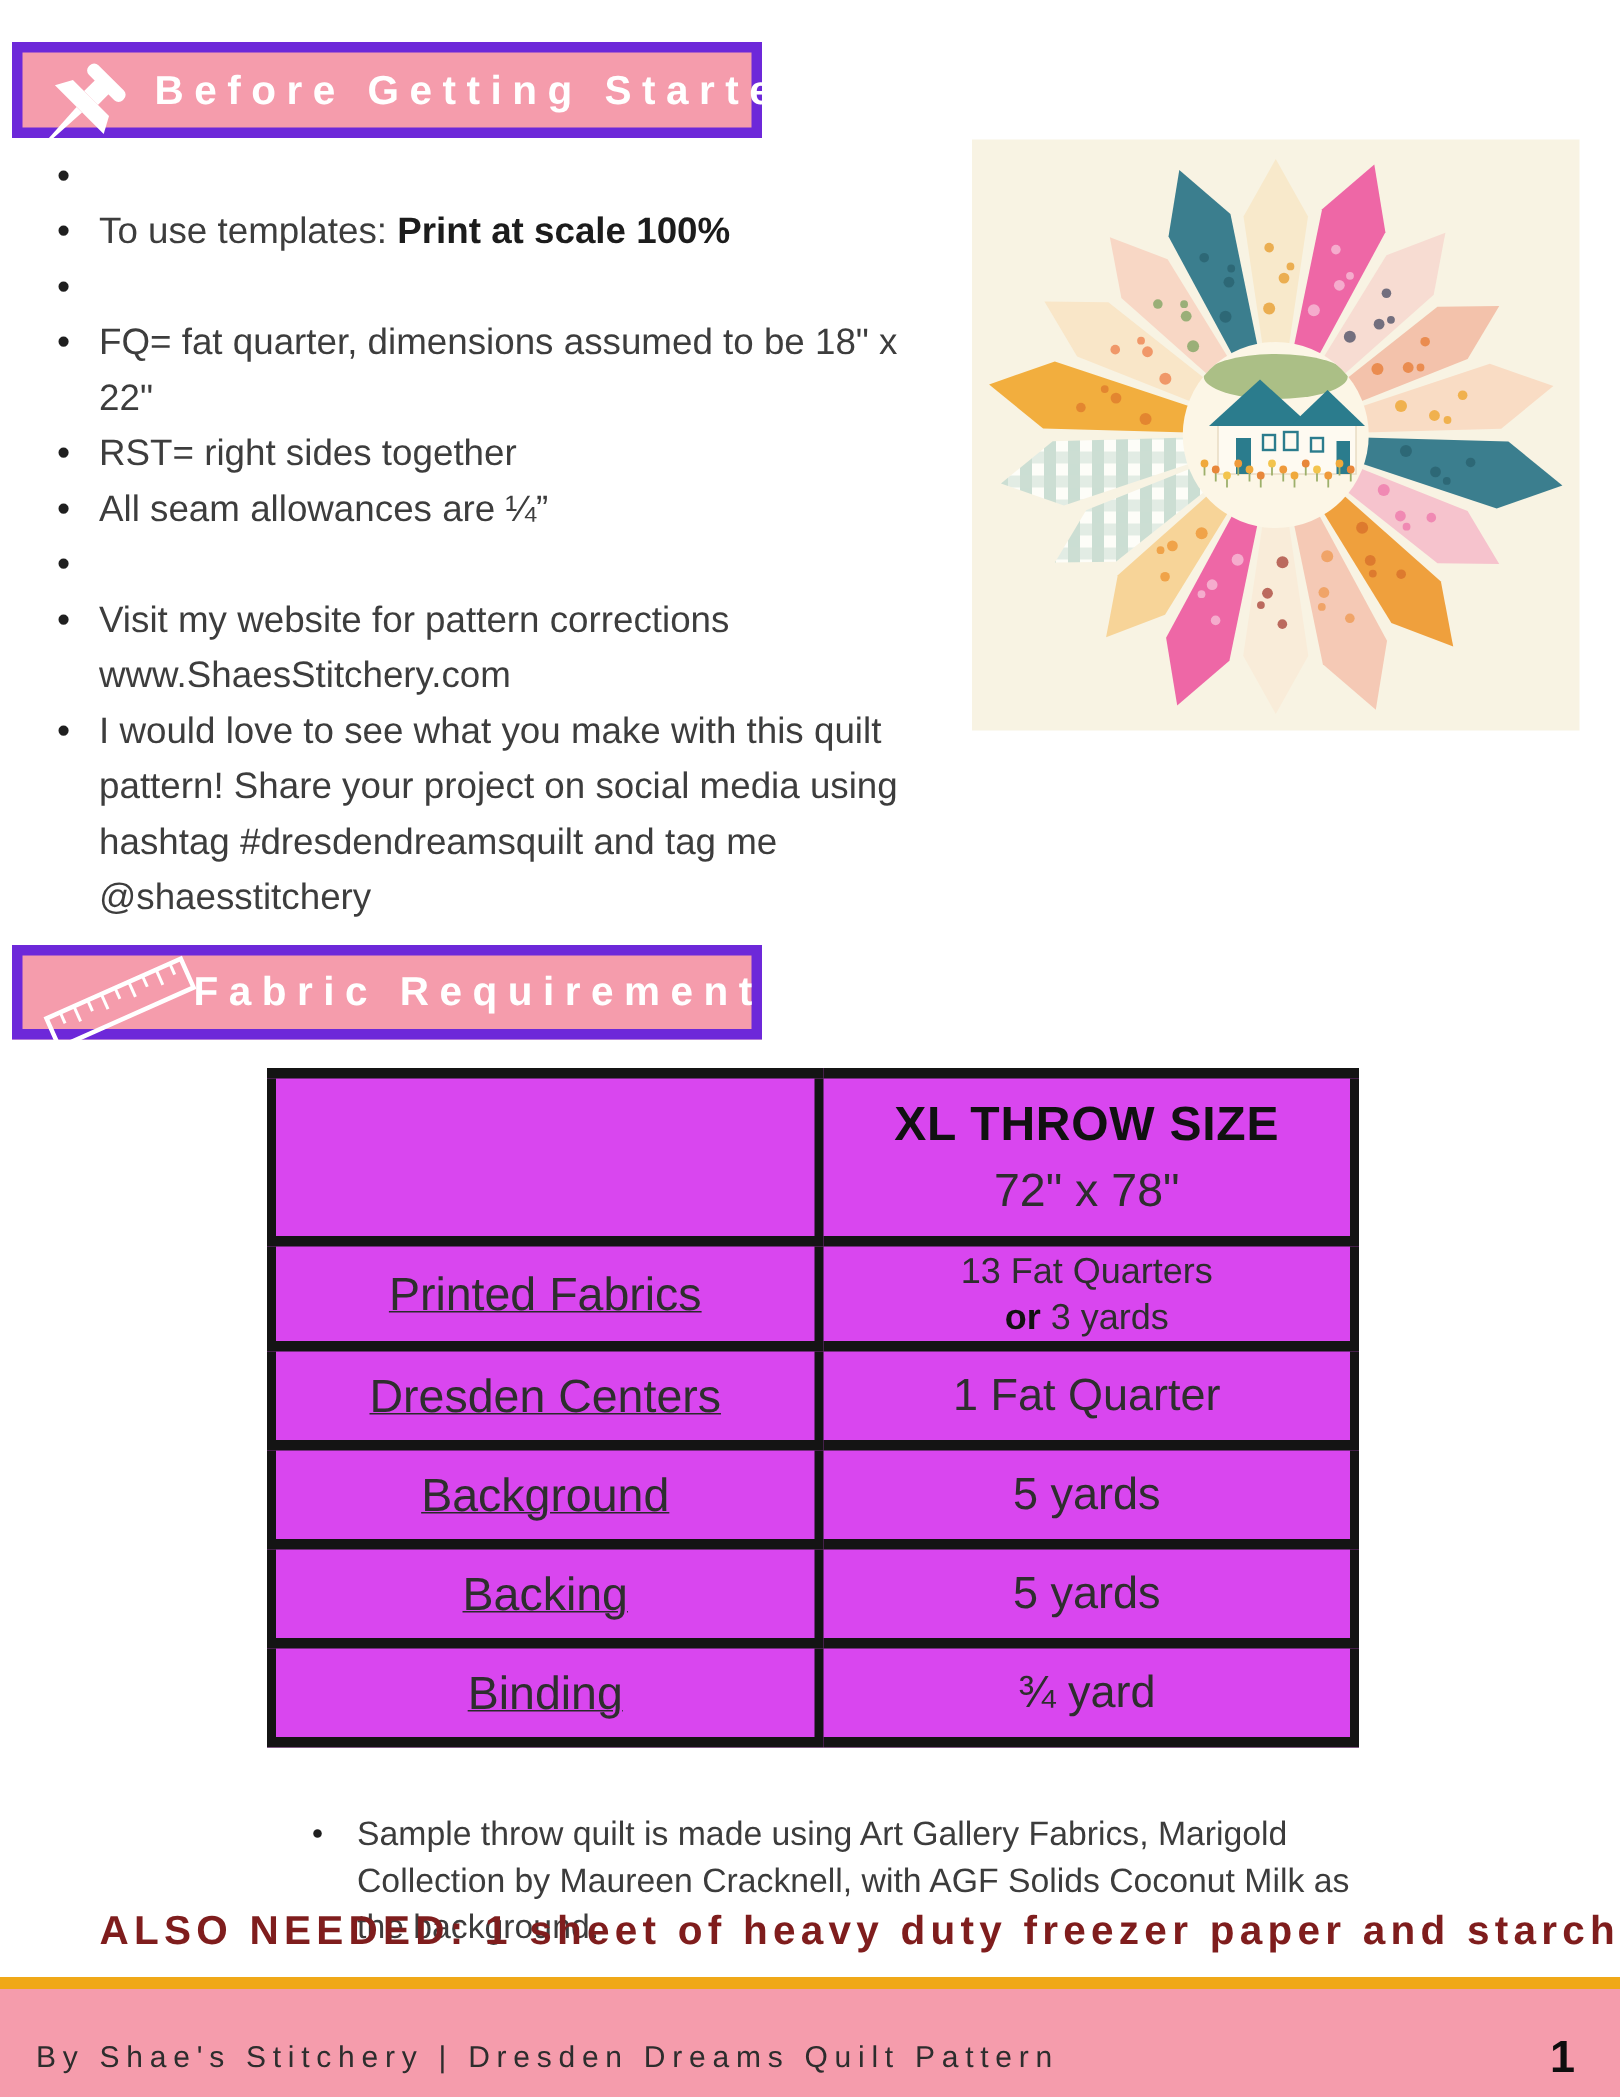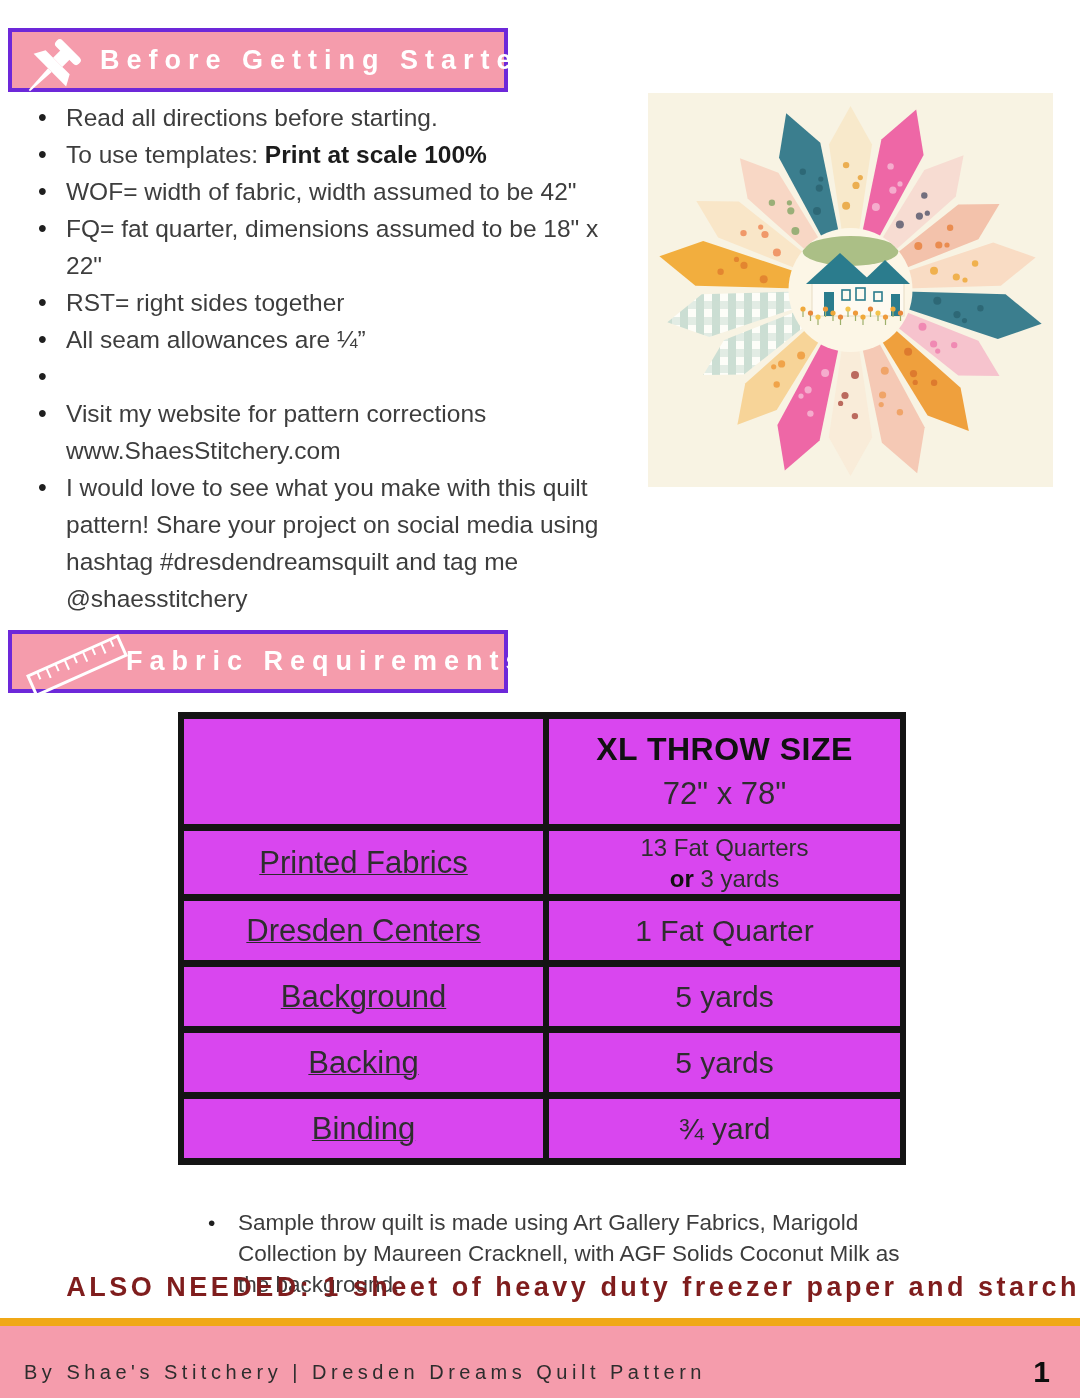--- a/index.html
+++ b/index.html
@@ -10,21 +10,21 @@
     width: 1080px; height: 1398px;
     background: #ffffff;
     overflow: hidden;
   }
 
   
   .banner {
     position: absolute;
     left: 8px; width: 500px;
     background: #F59CAC;
-    border: 4px solid #6d28d9;
+    border: 7px solid #6d28d9;
     display: flex; align-items: center;
     color: #ffffff;
     font-weight: 700;
     overflow: visible;
   }
   .banner .banner-title {
     font-size: 27px;
     letter-spacing: 7px;
     white-space: nowrap;
   }
@@ -139,29 +139,27 @@
         <path d="M-17,-8 L17,-8 L23,3 L-23,3 Z"></path>
         <path d="M-2.6,3 L2.6,3 L0.9,32 L-0.9,32 Z"></path>
       </g>
     </svg>
     <span class="banner-title">Before Getting Started</span>
   </div>
 
   <ul class="intro">
     <li>
         <span class="dot">•</span>
-        <span class="txt"><span>Read all directions before starting.</span><b></b></span>
       </li>
     <li>
         <span class="dot">•</span>
         <span class="txt"><span>To use templates: </span><b>Print at scale 100%</b></span>
       </li>
     <li>
         <span class="dot">•</span>
-        <span class="txt"><span>WOF= width of fabric, width assumed to be 42"</span><b></b></span>
       </li>
     <li>
         <span class="dot">•</span>
         <span class="txt"><span>FQ= fat quarter, dimensions assumed to be 18" x 22"</span><b></b></span>
       </li>
     <li>
         <span class="dot">•</span>
         <span class="txt"><span>RST= right sides together</span><b></b></span>
       </li>
     <li>

